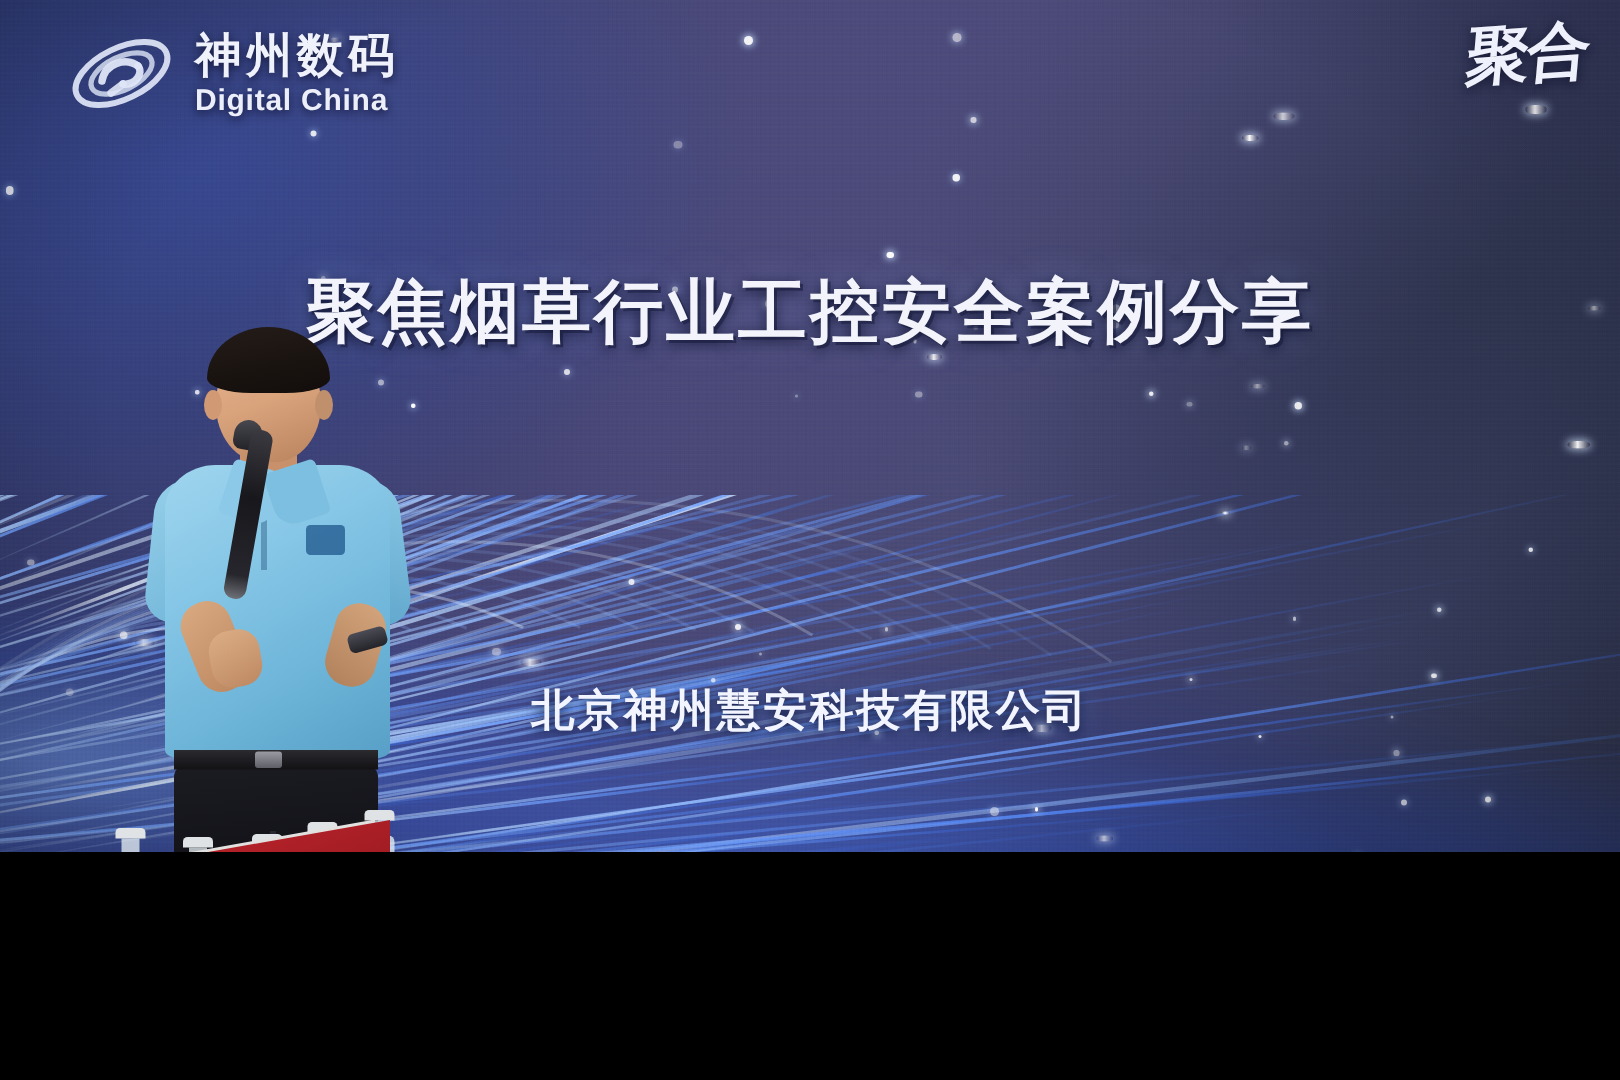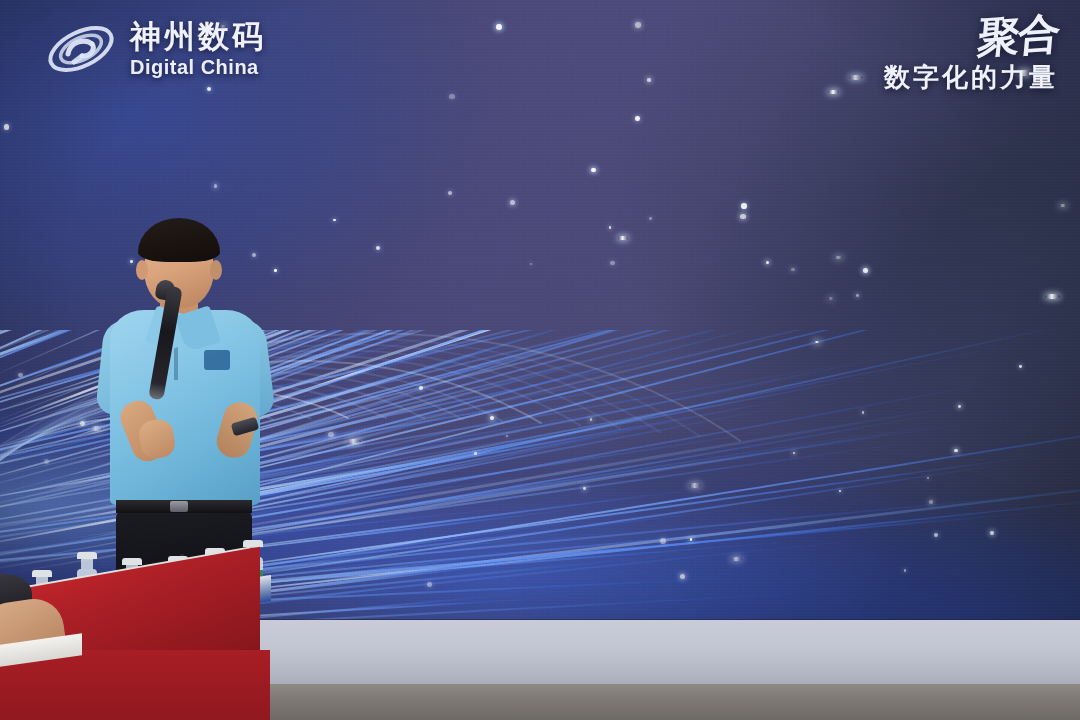--- a/index.html
+++ b/index.html
@@ -1,20 +1,20 @@
 <!DOCTYPE html>
 <html><head>
 <meta charset="utf-8">
 <style>
   html,body{margin:0;padding:0;background:#000;}
   body{font-family:"Liberation Sans","DejaVu Sans",sans-serif;}
 
   #stage{
     position:relative;
-    width:1080px;height:720px;
+    width:1080px;height:568px;
     overflow:hidden;
     background:#2f3260;
   }
 
   
   .led-screen{
     position:absolute;left:0;top:0;width:1080px;height:622px;
     overflow:hidden;
     background:
       radial-gradient(ellipse 520px 330px at 12% 18%, rgba(56,74,150,.85) 0%, rgba(44,56,118,0) 72%),
@@ -561,23 +561,24 @@
         </svg>
       </div>
       <div class="brand-text">
         <span class="brand-cn">神州数码</span>
         <span class="brand-en">Digital China</span>
       </div>
     </div>
 
     <div class="slogan">
       <div class="slogan-brush">聚合</div>
-      <div class="slogan-sub">数字化的力量</div>
     </div>
 
+    <div class="slide-title">聚焦烟草行业工控安全案例分享</div>
+    <div class="slide-company">北京神州慧安科技有限公司</div>
   </div>
 
   <div class="floor-seam"></div>
   <div class="floor-light"></div>
   <div class="floor-dark"></div>
 
   <div class="speaker">
     <div class="sp-legs"></div>
     <div class="sp-leg-split"></div>
     <div class="sp-sleeve-l"></div>

